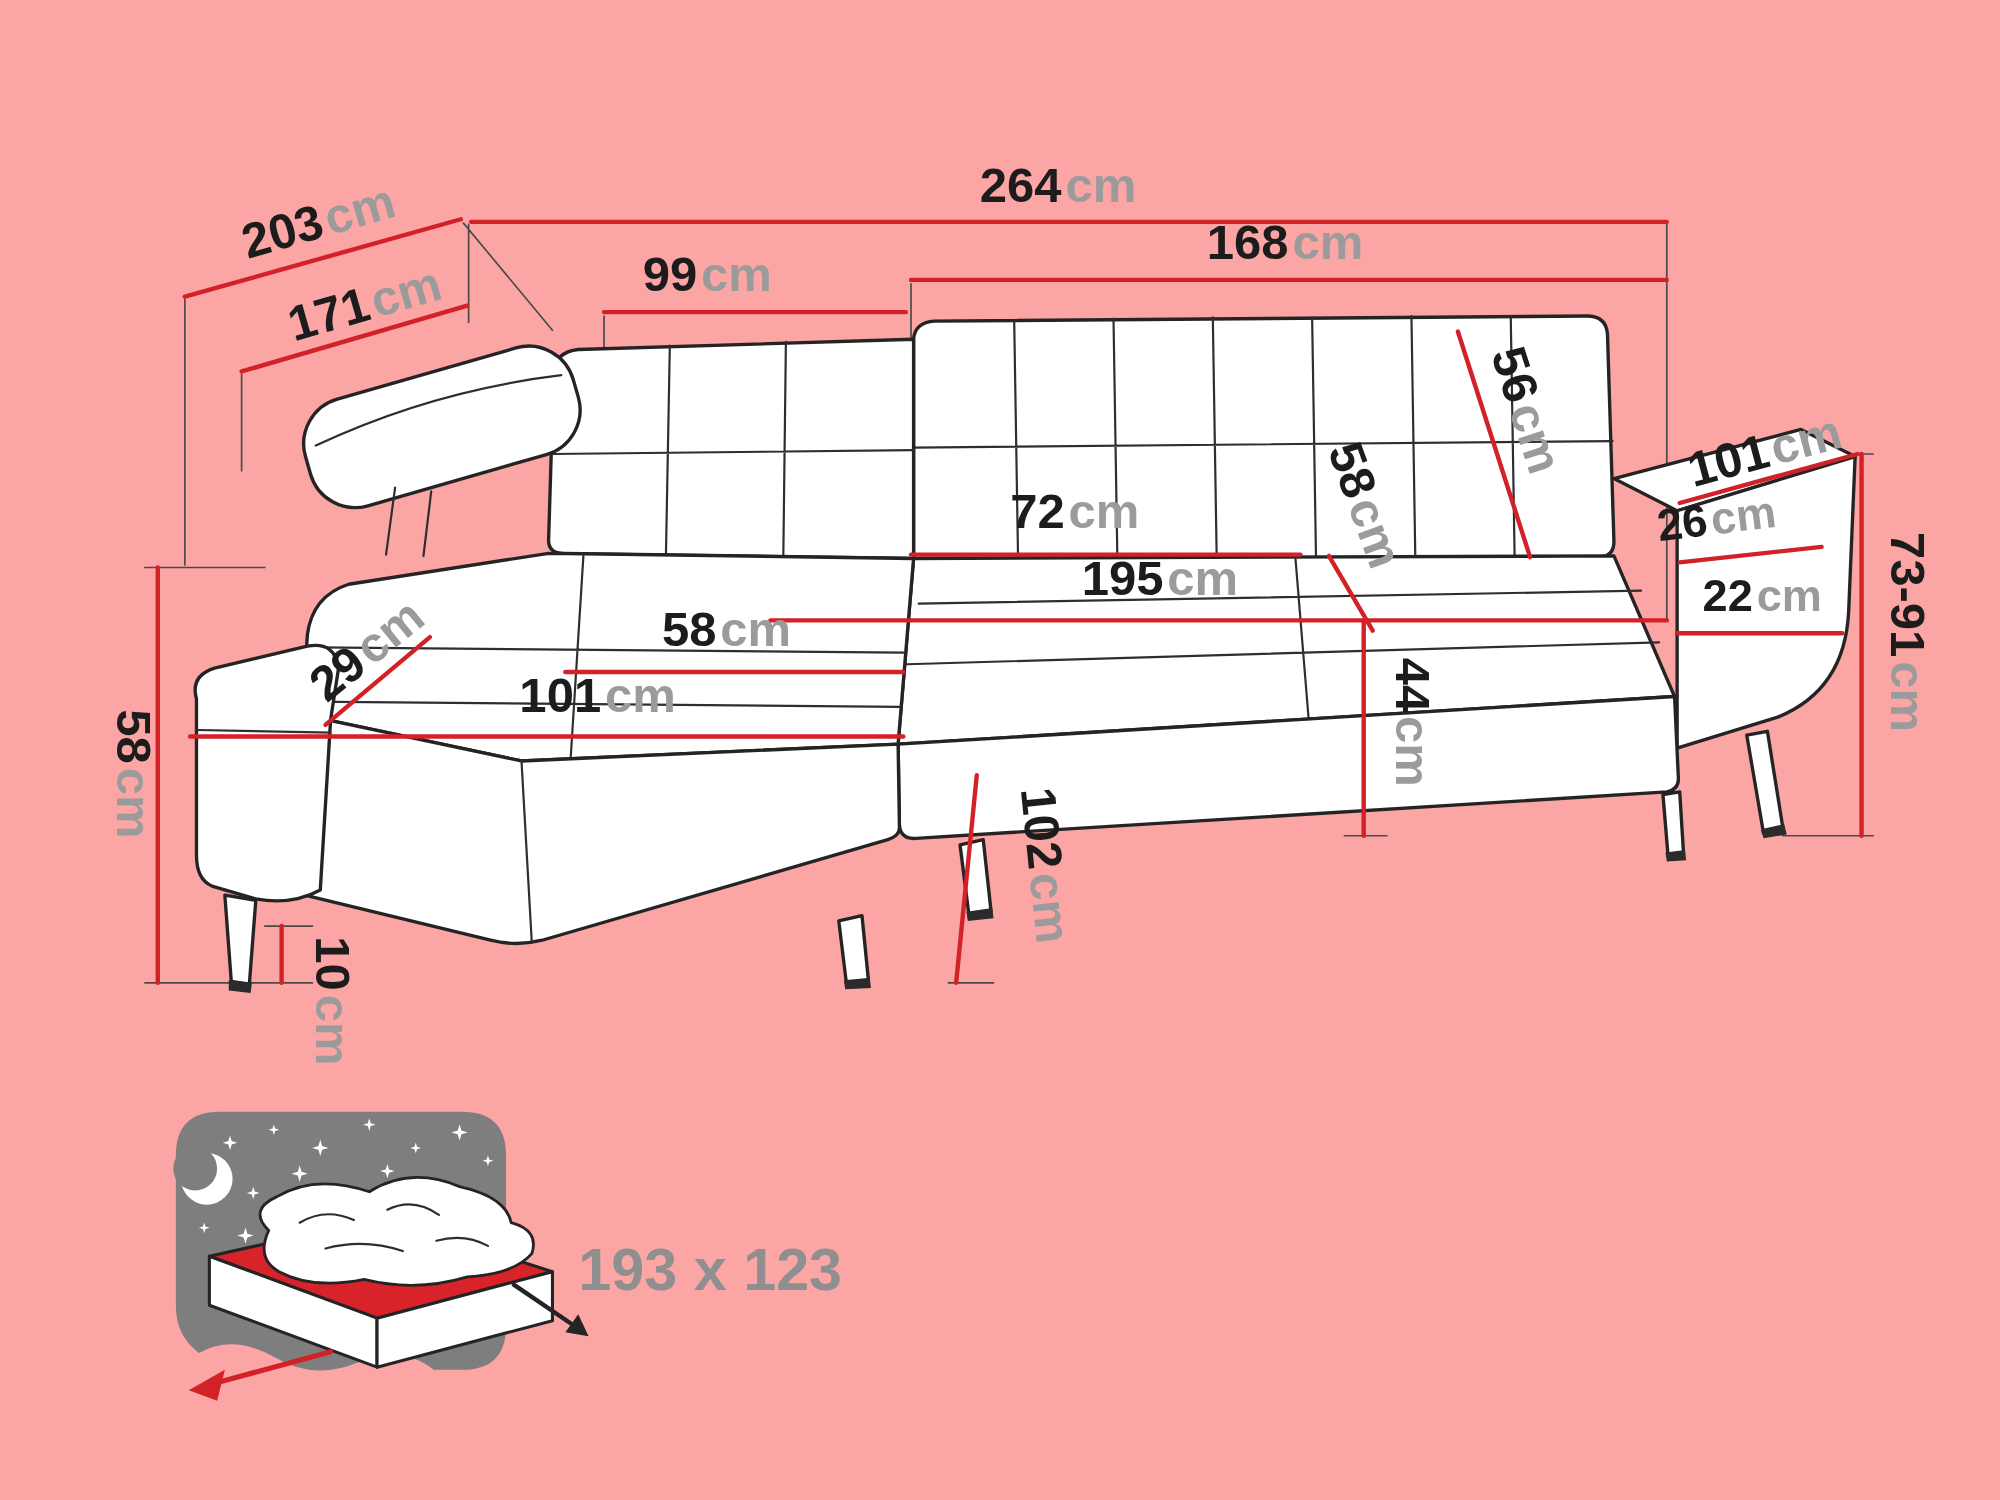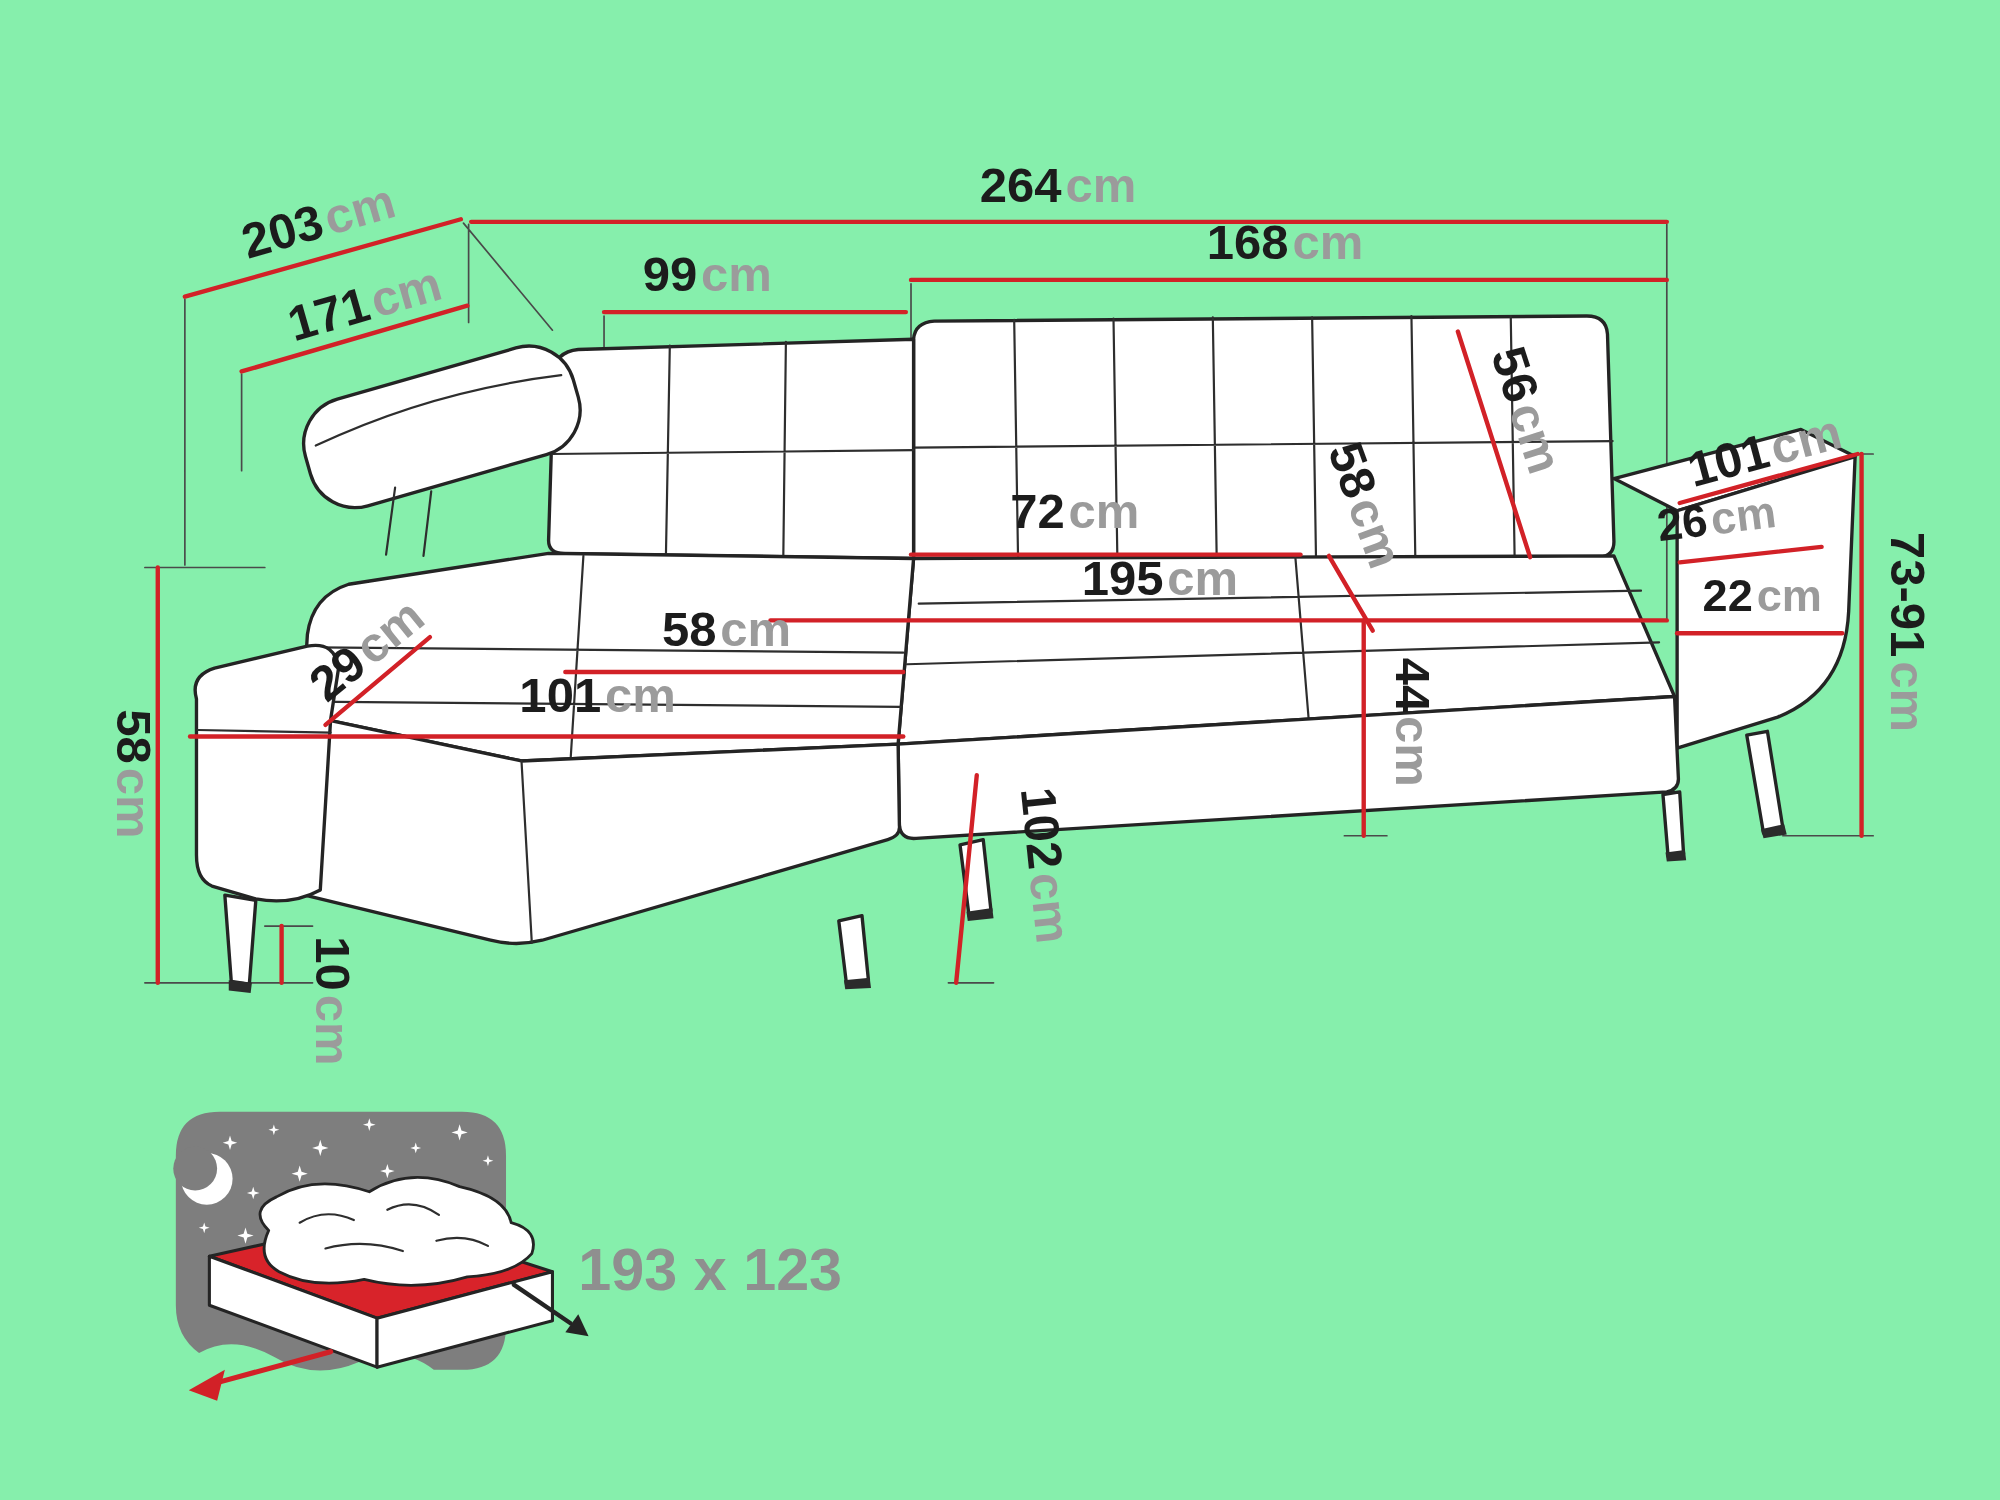--- a/index.html
+++ b/index.html
@@ -1,16 +1,16 @@
 <!DOCTYPE html>
 <html><head>
 <meta charset="utf-8">
 <style>
   html,body{margin:0;padding:0;background:#ffffff;}
-  .canvas{width:2000px;height:1500px;background:#86efac;position:relative;overflow:hidden;}
+  .canvas{width:2000px;height:1500px;background:#fca5a5;position:relative;overflow:hidden;}
   svg{display:block;}
   text{font-family:"Liberation Sans","DejaVu Sans",sans-serif;font-weight:700;}
   .dim{font-size:38px;}
   .dim-sm{font-size:35px;}
   .num{fill:#1c1c1c;}
   .unit{fill:#9b9b9b;}
   .bedsize{font-size:46px;fill:#8f8f8f;}
   .part{fill:#ffffff;stroke:#242424;stroke-width:2.6;stroke-linejoin:round;stroke-linecap:round;}
   .detail{fill:none;stroke:#2e2e2e;stroke-width:1.7;stroke-linejoin:round;stroke-linecap:round;}
   .leg-foot{fill:#2b2b2b;stroke:none;}

